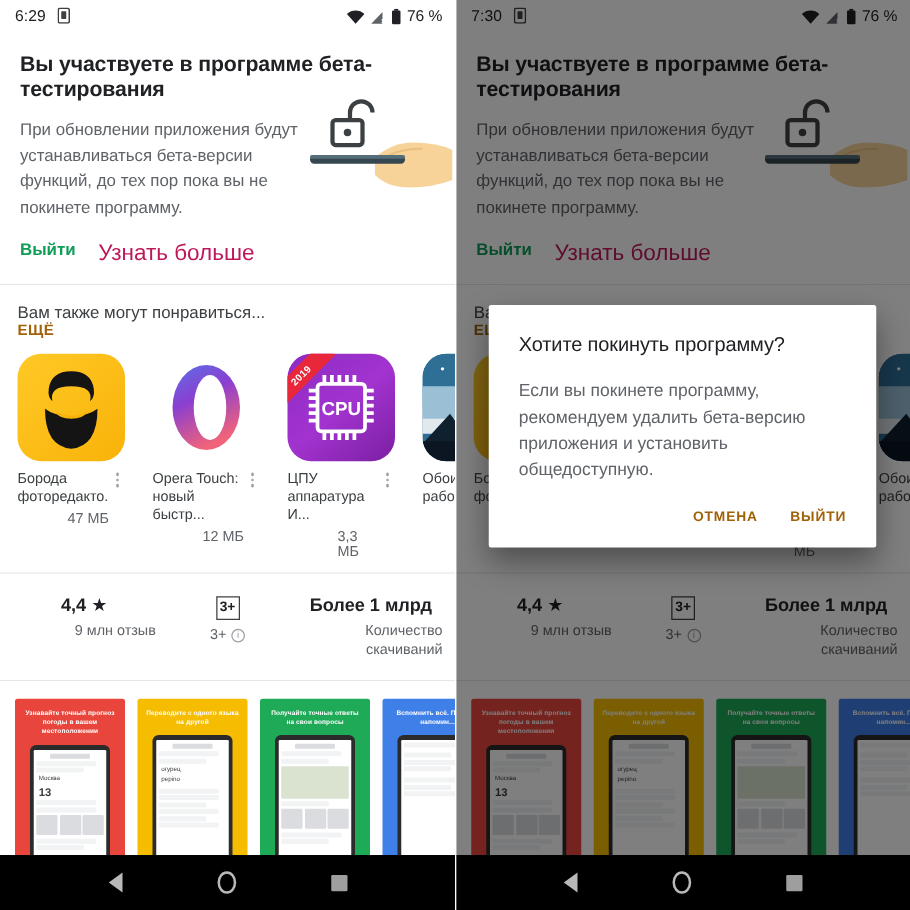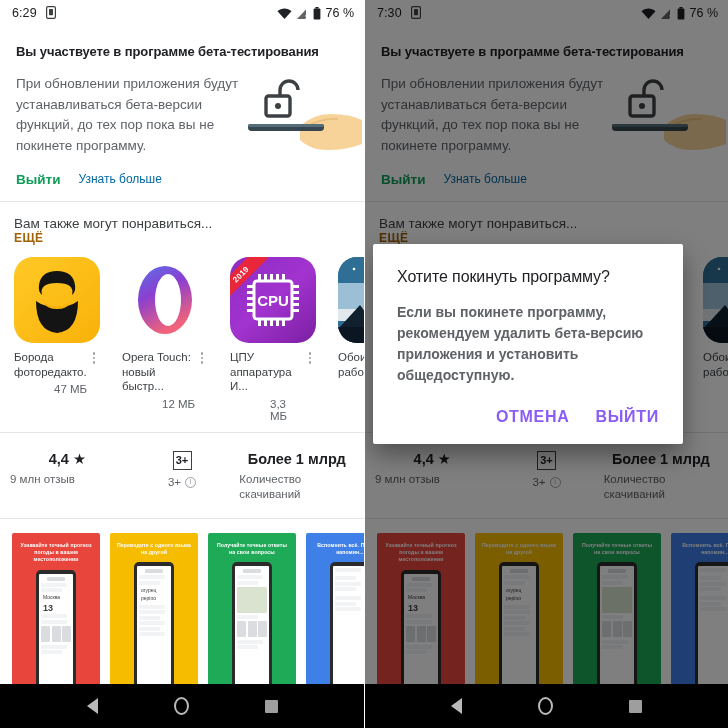--- a/index.html
+++ b/index.html
@@ -31,35 +31,35 @@
   .sb-clock { font-size: 12.5px; color: #202124; letter-spacing: .1px; }
   .sb-right { display: flex; align-items: flex-end; gap: 4px; }
   .sb-ico { display: block; }
   .sb-batt-text { font-size: 12.5px; color: #202124; margin-left: 1px; }
 
   
   .scroll { position: relative; height: 702px; background: #fff; overflow: hidden; }
 
   .beta-card { padding: 16px 16px 0 16px; background: #fff; position: relative; }
   .beta-title {
-    font-size: 13px; font-weight: bold; color: #202124;
+    font-size: 17px; font-weight: bold; color: #202124;
     letter-spacing: -.1px; line-height: 20px;
   }
   .beta-body-row { display: flex; margin-top: 12px; }
   .beta-body {
     font-size: 13.5px; color: #5f6368; line-height: 20.5px;
     max-width: 232px;
   }
   .beta-art {
     position: absolute; right: 2px; top: 42px;
     width: 118px; height: 86px;
   }
   .beta-actions { display: flex; gap: 18px; margin-top: 16px; padding-bottom: 14px; }
   .link-green { font-size: 13.5px; font-weight: bold; color: #0f9d58; }
-  .link-gray  { font-size: 12px; color: #0369a1; }
+  .link-gray  { font-size: 18px; color: #be185d; }
 
   .divider { height: 1px; background: #e3e5e8; }
 
   
   .sugg { padding: 14px 14px 0 14px; background: #fff; }
   .sugg-head { display: flex; justify-content: space-between; flex-direction: column; }
   .sugg-title { font-size: 13.5px; color: #3c4043; }
   .sugg-more { font-size: 12px; font-weight: bold; color: #a16207; letter-spacing: .4px; }
 
   .apps { display: flex; gap: 22px; margin-top: 12px; }
@@ -87,21 +87,21 @@
     position: absolute; left: -20px; top: 10px;
     width: 62px; height: 15px; background: #e8273a;
     transform: rotate(-45deg);
     color: #fff; font-size: 8px; font-weight: bold;
     display: flex; align-items: center; justify-content: center;
     letter-spacing: .3px;
   }
 
   
   .stats { display: flex; padding: 18px 10px 16px 10px; background: #fff; }
-  .stat { flex: 1; text-align: left; }
+  .stat { flex: 1; text-align: right; }
   .stat-main {
     font-size: 14.5px; font-weight: bold; color: #202124;
     display: flex; align-items: center; justify-content: center; gap: 4px;
   }
   .stat-sub { font-size: 11.5px; color: #5f6368; margin-top: 5px; line-height: 15px; }
   .badge3 {
     display: inline-flex; align-items: center; justify-content: center;
     width: 19px; height: 19px; border: 1.6px solid #3c4043;
     font-size: 11px; font-weight: bold; color: #202124;
   }
@@ -117,21 +117,21 @@
   .shot {
     flex: 0 0 88px; height: 158px; border-radius: 2px;
     position: relative; overflow: hidden;
     display: flex; flex-direction: column; align-items: center;
   }
   .shot-cap {
     font-size: 5.2px; color: #fff; text-align: center; line-height: 7.4px;
     margin-top: 9px; width: 76px; font-weight: bold; letter-spacing: .1px;
   }
   .phone {
-    width: 40px; flex: 1; margin-top: 6px; background: #2b2b2b;
+    width: 64px; flex: 1; margin-top: 6px; background: #2b2b2b;
     border-radius: 5px 5px 0 0; padding: 4px 3px 0 3px;
   }
   .phone-screen { background: #fff; height: 100%; border-radius: 1px; padding: 2px; overflow: hidden; }
   .g-bar { height: 4px; background: #f1f3f4; margin-bottom: 1.5px; border-radius: 1px; }
   .g-bar.sm { width: 70%; }
   .g-bar.md { width: 88%; }
   .g-logo { height: 4px; width: 60%; margin: 1px auto 2px auto; background: #dadce0; border-radius: 1px; }
   .g-big { font-size: 9px; font-weight: bold; color: #3c4043; margin: 3px 0 1px 2px; }
   .g-word { font-size: 5px; color: #3c4043; margin: 2px 0 1px 2px; }
   .g-map { height: 26px; background: #d9e3d0; margin: 2px 0; border-radius: 1px; }
@@ -143,37 +143,37 @@
   .sh-green { background: #1faa58; }
   .sh-blue  { background: #3f7fe8; }
 
   
   .scrim {
     position: absolute; inset: 0; background: rgba(0,0,0,.50);
     z-index: 5;
   }
   .dialog {
     position: absolute; z-index: 6;
-    left: 8px; top: 244px; width: 310px;
+    left: 26px; top: 244px; width: 310px;
     background: #fff; border-radius: 2px;
     box-shadow: 0 11px 24px rgba(0,0,0,.38);
     padding: 22px 24px 8px 24px;
   }
   .dlg-title {
     font-size: 16px; color: #202124; line-height: 22px; letter-spacing: -.1px;
   }
   .dlg-body {
-    font-size: 14px; color: #5f6368; line-height: 21px; margin-top: 14px; font-weight: bold;
+    font-size: 14px; color: #5f6368; line-height: 21px; margin-top: 14px;
   }
   .dlg-actions {
     display: flex; justify-content: flex-end; gap: 26px;
     margin-top: 22px; padding-bottom: 10px;
   }
   .dlg-btn {
-    font-size: 16px; font-weight: bold; color: #8b5cf6;
+    font-size: 11px; font-weight: bold; color: #a16207;
     letter-spacing: .7px;
   }
 
   
   .navbar {
     position: absolute; left: 0; bottom: 0; width: 100%; height: 44px;
     background: #000; display: flex; align-items: center; justify-content: center;
     gap: 76px; z-index: 7;
   }
   .nav-back {

